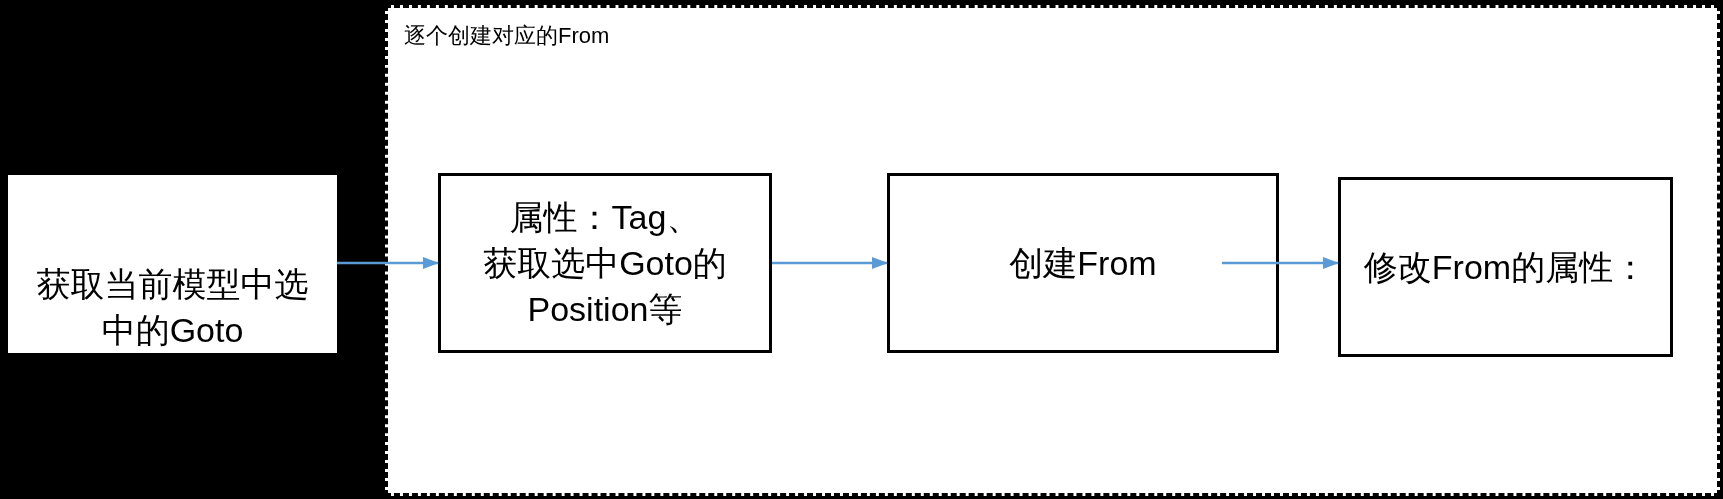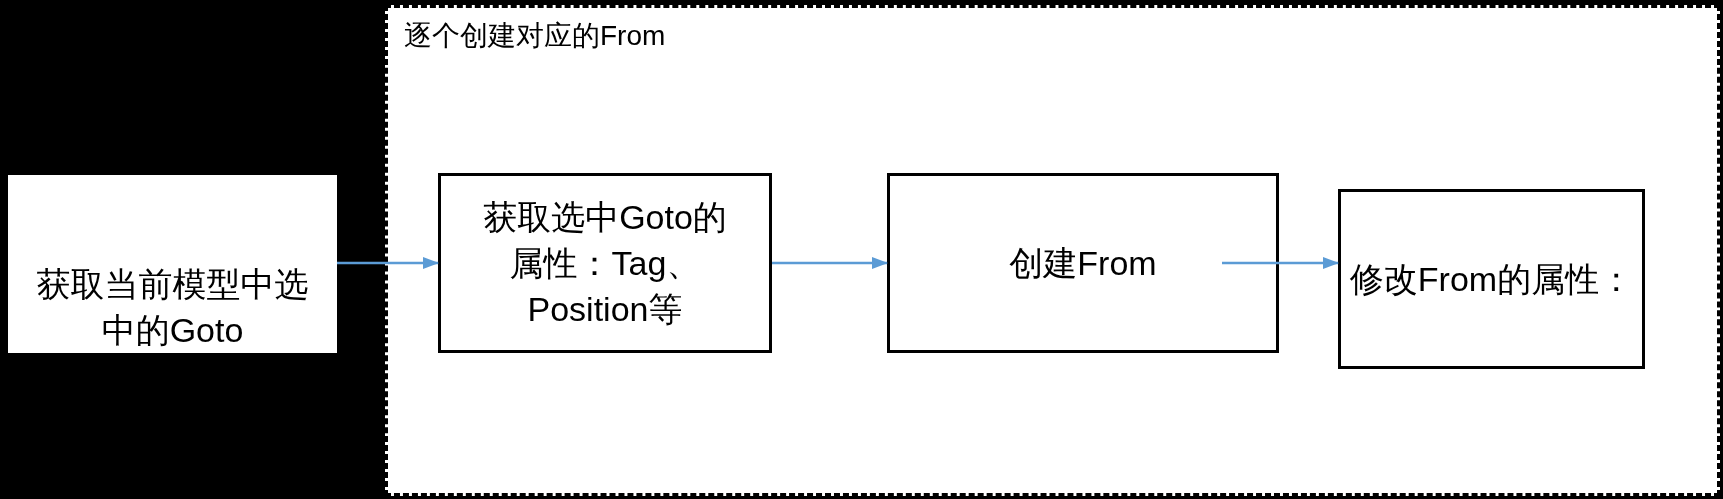--- a/index.html
+++ b/index.html
@@ -23,21 +23,21 @@
     width: 1335px;
     height: 491px;
     box-sizing: border-box;
     background: #ffffff;
     border: 3px dashed #000000;
   }
   .group-title {
     position: absolute;
     left: 16px;
     top: 8px;
-    font-size: 28px;
+    font-size: 22px;
     line-height: 40px;
     white-space: nowrap;
     color: #000000;
   }
   .node {
     position: absolute;
     box-sizing: border-box;
     background: #ffffff;
     display: flex;
     flex-direction: column;
@@ -45,21 +45,21 @@
     justify-content: center;
     text-align: center;
     font-size: 34px;
     line-height: 46px;
     color: #000000;
   }
   .node .line { white-space: nowrap; }
   .node-1 { left: 8px;    top: 175px; width: 329px; height: 178px; justify-content: flex-end; }
   .node-2 { left: 438px;  top: 173px; width: 334px; height: 180px; border: 3px solid #000000; }
   .node-3 { left: 887px;  top: 173px; width: 392px; height: 180px; border: 3px solid #000000; }
-  .node-4 { left: 1338px; top: 189px; width: 307px; height: 180px; border: 3px solid #000000; }
+  .node-4 { left: 1338px; top: 177px; width: 335px; height: 180px; border: 3px solid #000000; }
   .connector-layer {
     position: absolute;
     left: 0;
     top: 0;
     width: 1723px;
     height: 499px;
     pointer-events: none;
   }
 </style>
 </head>
@@ -70,22 +70,22 @@
   <div class="group-box">
     <div class="group-title">逐个创建对应的From</div>
   </div>
 
   <div class="node node-1">
     <div class="line">获取当前模型中选</div>
     <div class="line">中的Goto</div>
   </div>
 
   <div class="node node-2">
+    <div class="line">属性：Tag、</div>
     <div class="line">获取选中Goto的</div>
-    <div class="line">属性：Tag、</div>
     <div class="line">Position等</div>
   </div>
 
   <div class="node node-3">
     <div class="line">创建From</div>
   </div>
 
   <div class="node node-4">
     <div class="line">修改From的属性：</div>
   </div>

